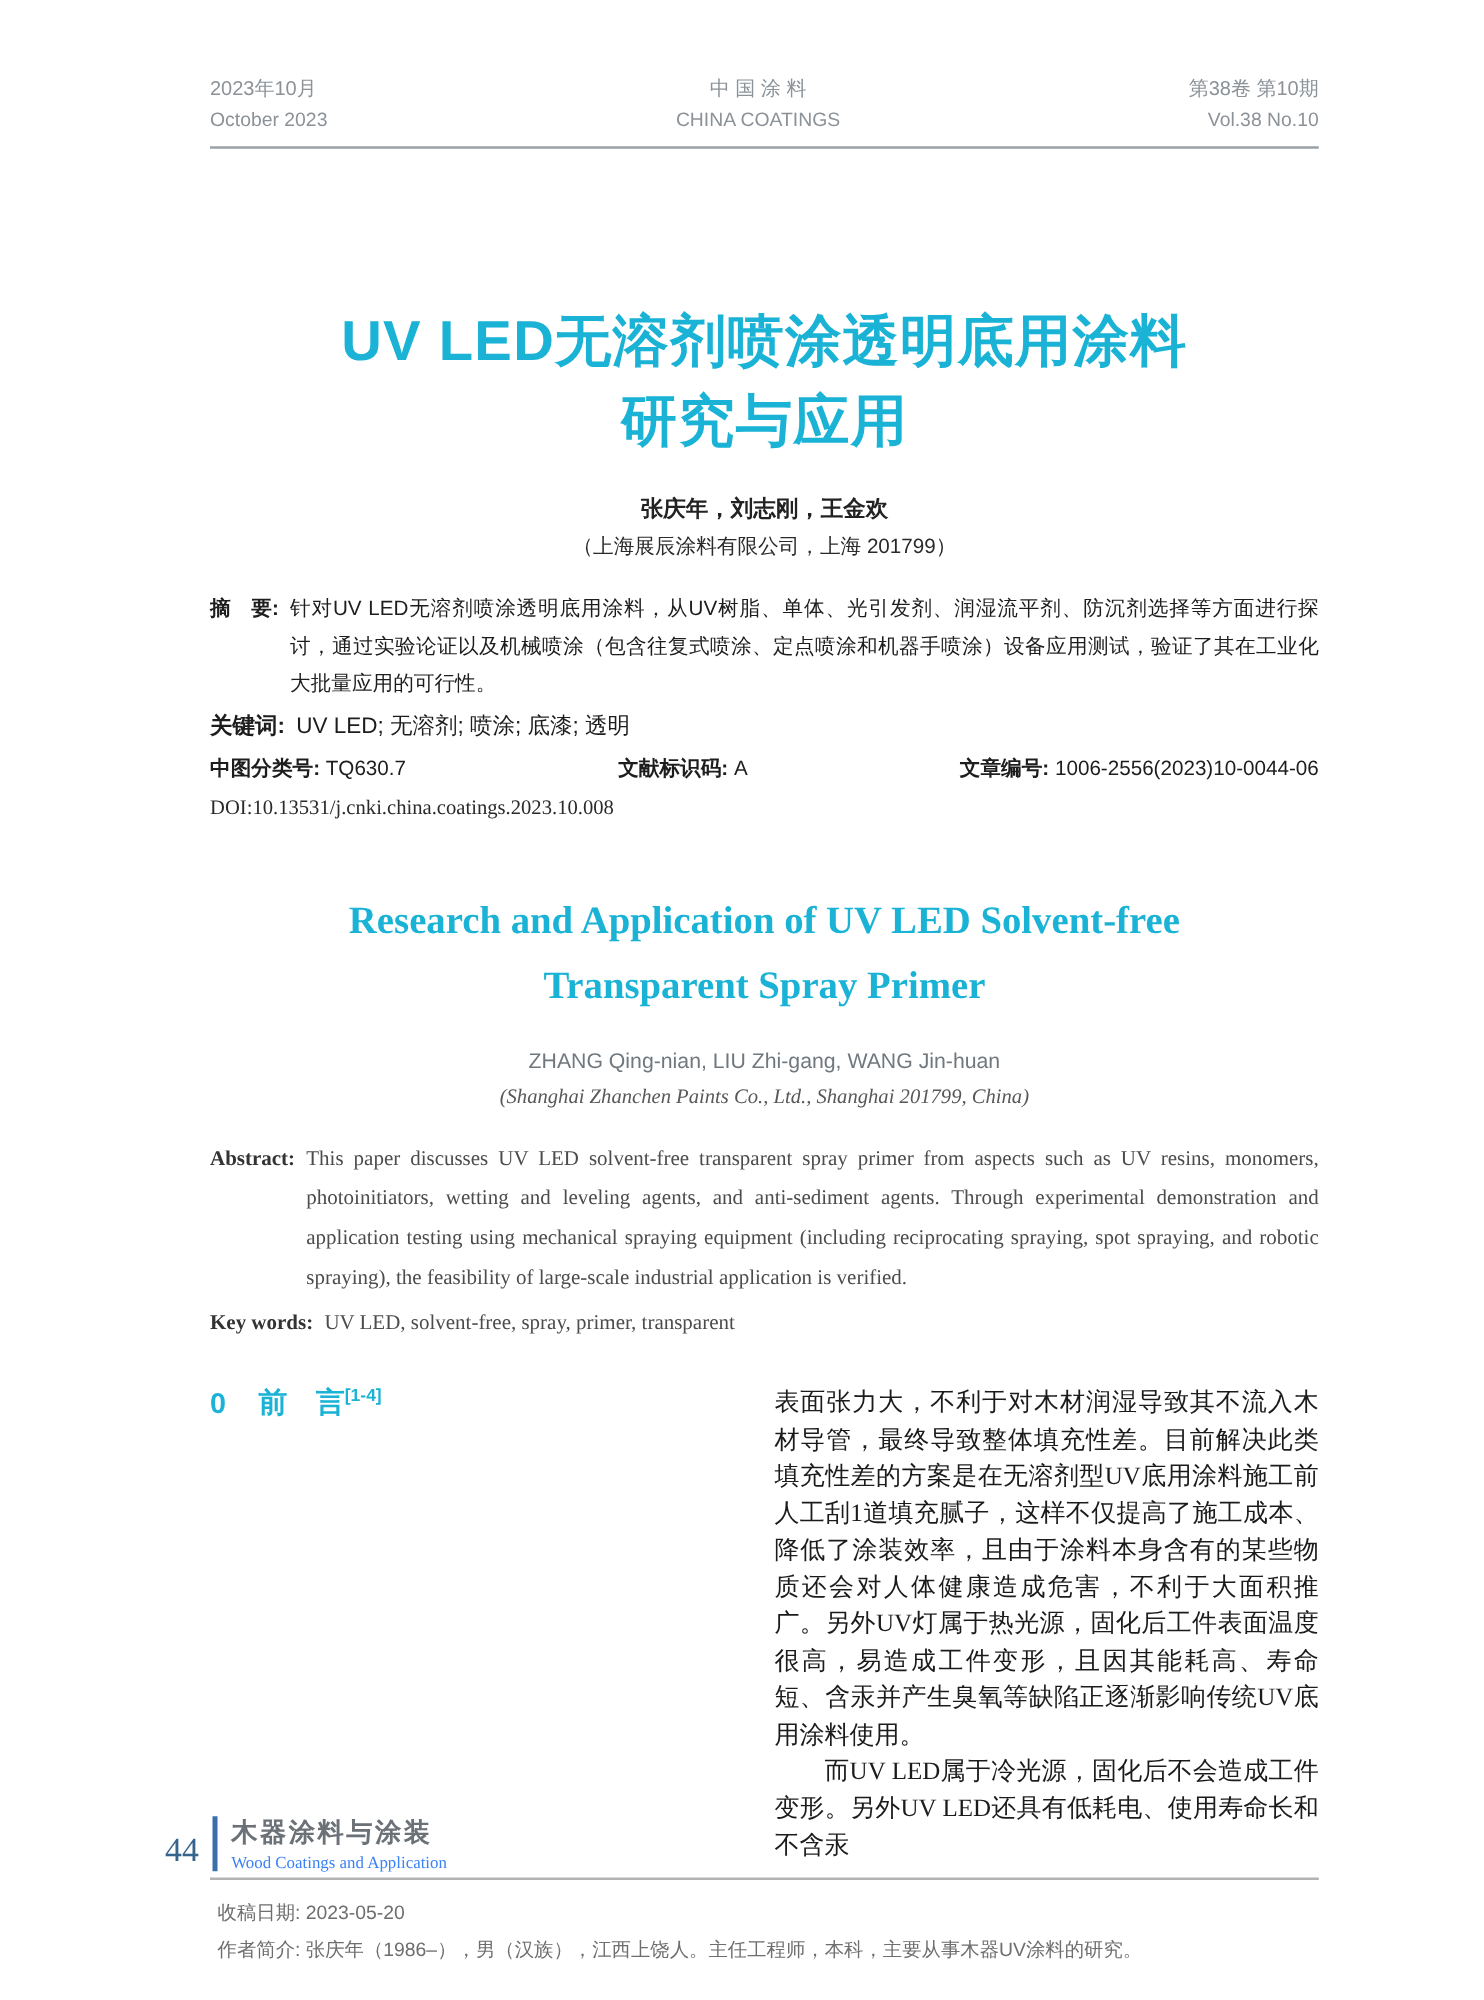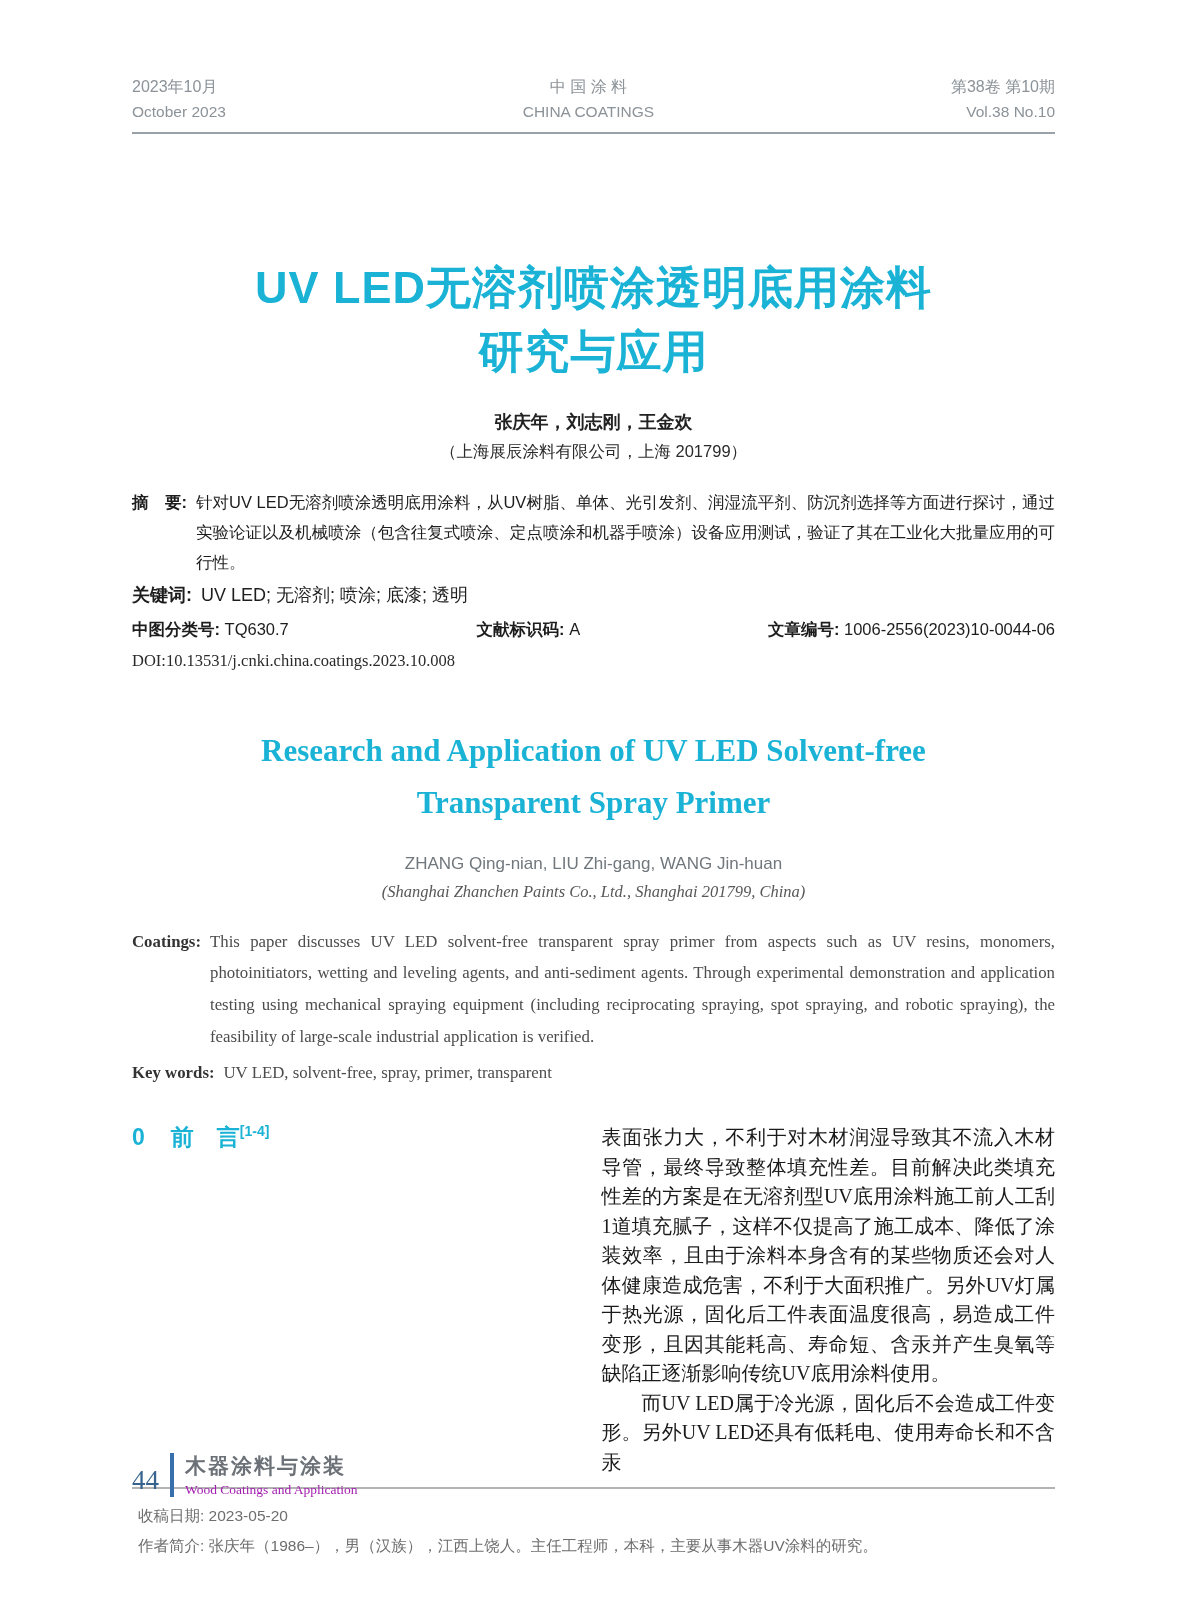--- a/index.html
+++ b/index.html
@@ -6,21 +6,21 @@
   html,body { background: #ffffff; }
   .page {
     position: relative;
     width: 1187px; height: 1600px;
     margin: 0 auto;
     background: #ffffff;
     overflow: hidden;
     font-family: "Liberation Sans", sans-serif;
     color: #1e1e1e;
   }
-  .content { padding: 75px 132px 0 132px; }
+  .content { padding: 60px 132px 0 132px; margin-left: 36px; }
 
   
   .jheader {
     display: flex; justify-content: space-between; align-items: flex-end;
     color: #8b9298; font-size: 16px; line-height: 1.55;
     padding-bottom: 8px; border-bottom: 2px solid #9aa1a7;
   }
   .jheader .cell-c { text-align: center; }
   .jheader .cell-r { text-align: right; }
   .jheader .en { font-size: 15.5px; }
@@ -93,21 +93,21 @@
   .pfooter {
     position: absolute; left: 132px; top: 1452px;
     display: flex; align-items: center;
   }
   .pfooter .pno {
     font-family: "Liberation Serif", serif;
     font-size: 27px; color: #36648e; margin-right: 11px; padding-top: 10px;
   }
   .pfooter .bar { width: 4px; height: 44px; background: #3a6fae; margin-right: 11px; }
   .pfooter .sec-zh { font-size: 21px; font-weight: bold; color: #6b7177; letter-spacing: 2px; }
-  .pfooter .sec-en { font-family: "Liberation Serif", serif; font-size: 13.5px; color: #a21caf; margin-top: 2px; }
+  .pfooter .sec-en { font-family: "Liberation Serif", serif; font-size: 13.5px; color: #3b82f6; margin-top: 2px; }
 
   :root { --accent: #1ab3d6; }
 </style>
 </head>
 <body>
 
 <div class="page">
   <div class="content">
 
     <div class="jheader">
@@ -151,21 +151,21 @@
 
     <h2 class="title-en">
       <div>Research and Application of UV LED Solvent-free</div>
       <div>Transparent Spray Primer</div>
     </h2>
 
     <div class="authors-en">ZHANG Qing-nian, LIU Zhi-gang, WANG Jin-huan</div>
     <div class="affil-en">(Shanghai Zhanchen Paints Co., Ltd., Shanghai 201799, China)</div>
 
     <div class="abs-en hang">
-      <span class="lbl">Coatings:</span>
+      <span class="lbl">Abstract:</span>
       <span class="txt">This paper discusses UV LED solvent-free transparent spray primer from aspects such as UV resins, monomers, photoinitiators, wetting and leveling agents, and anti-sediment agents. Through experimental demonstration and application testing using mechanical spraying equipment (including reciprocating spraying, spot spraying, and robotic spraying), the feasibility of large-scale industrial application is verified.</span>
     </div>
     <div class="kw-en hang">
       <span class="lbl">Key words:</span>
       <span class="txt">UV LED, solvent-free, spray, primer, transparent</span>
     </div>
 
     <div class="columns">
       <div class="col">
         <div class="sec-head">

